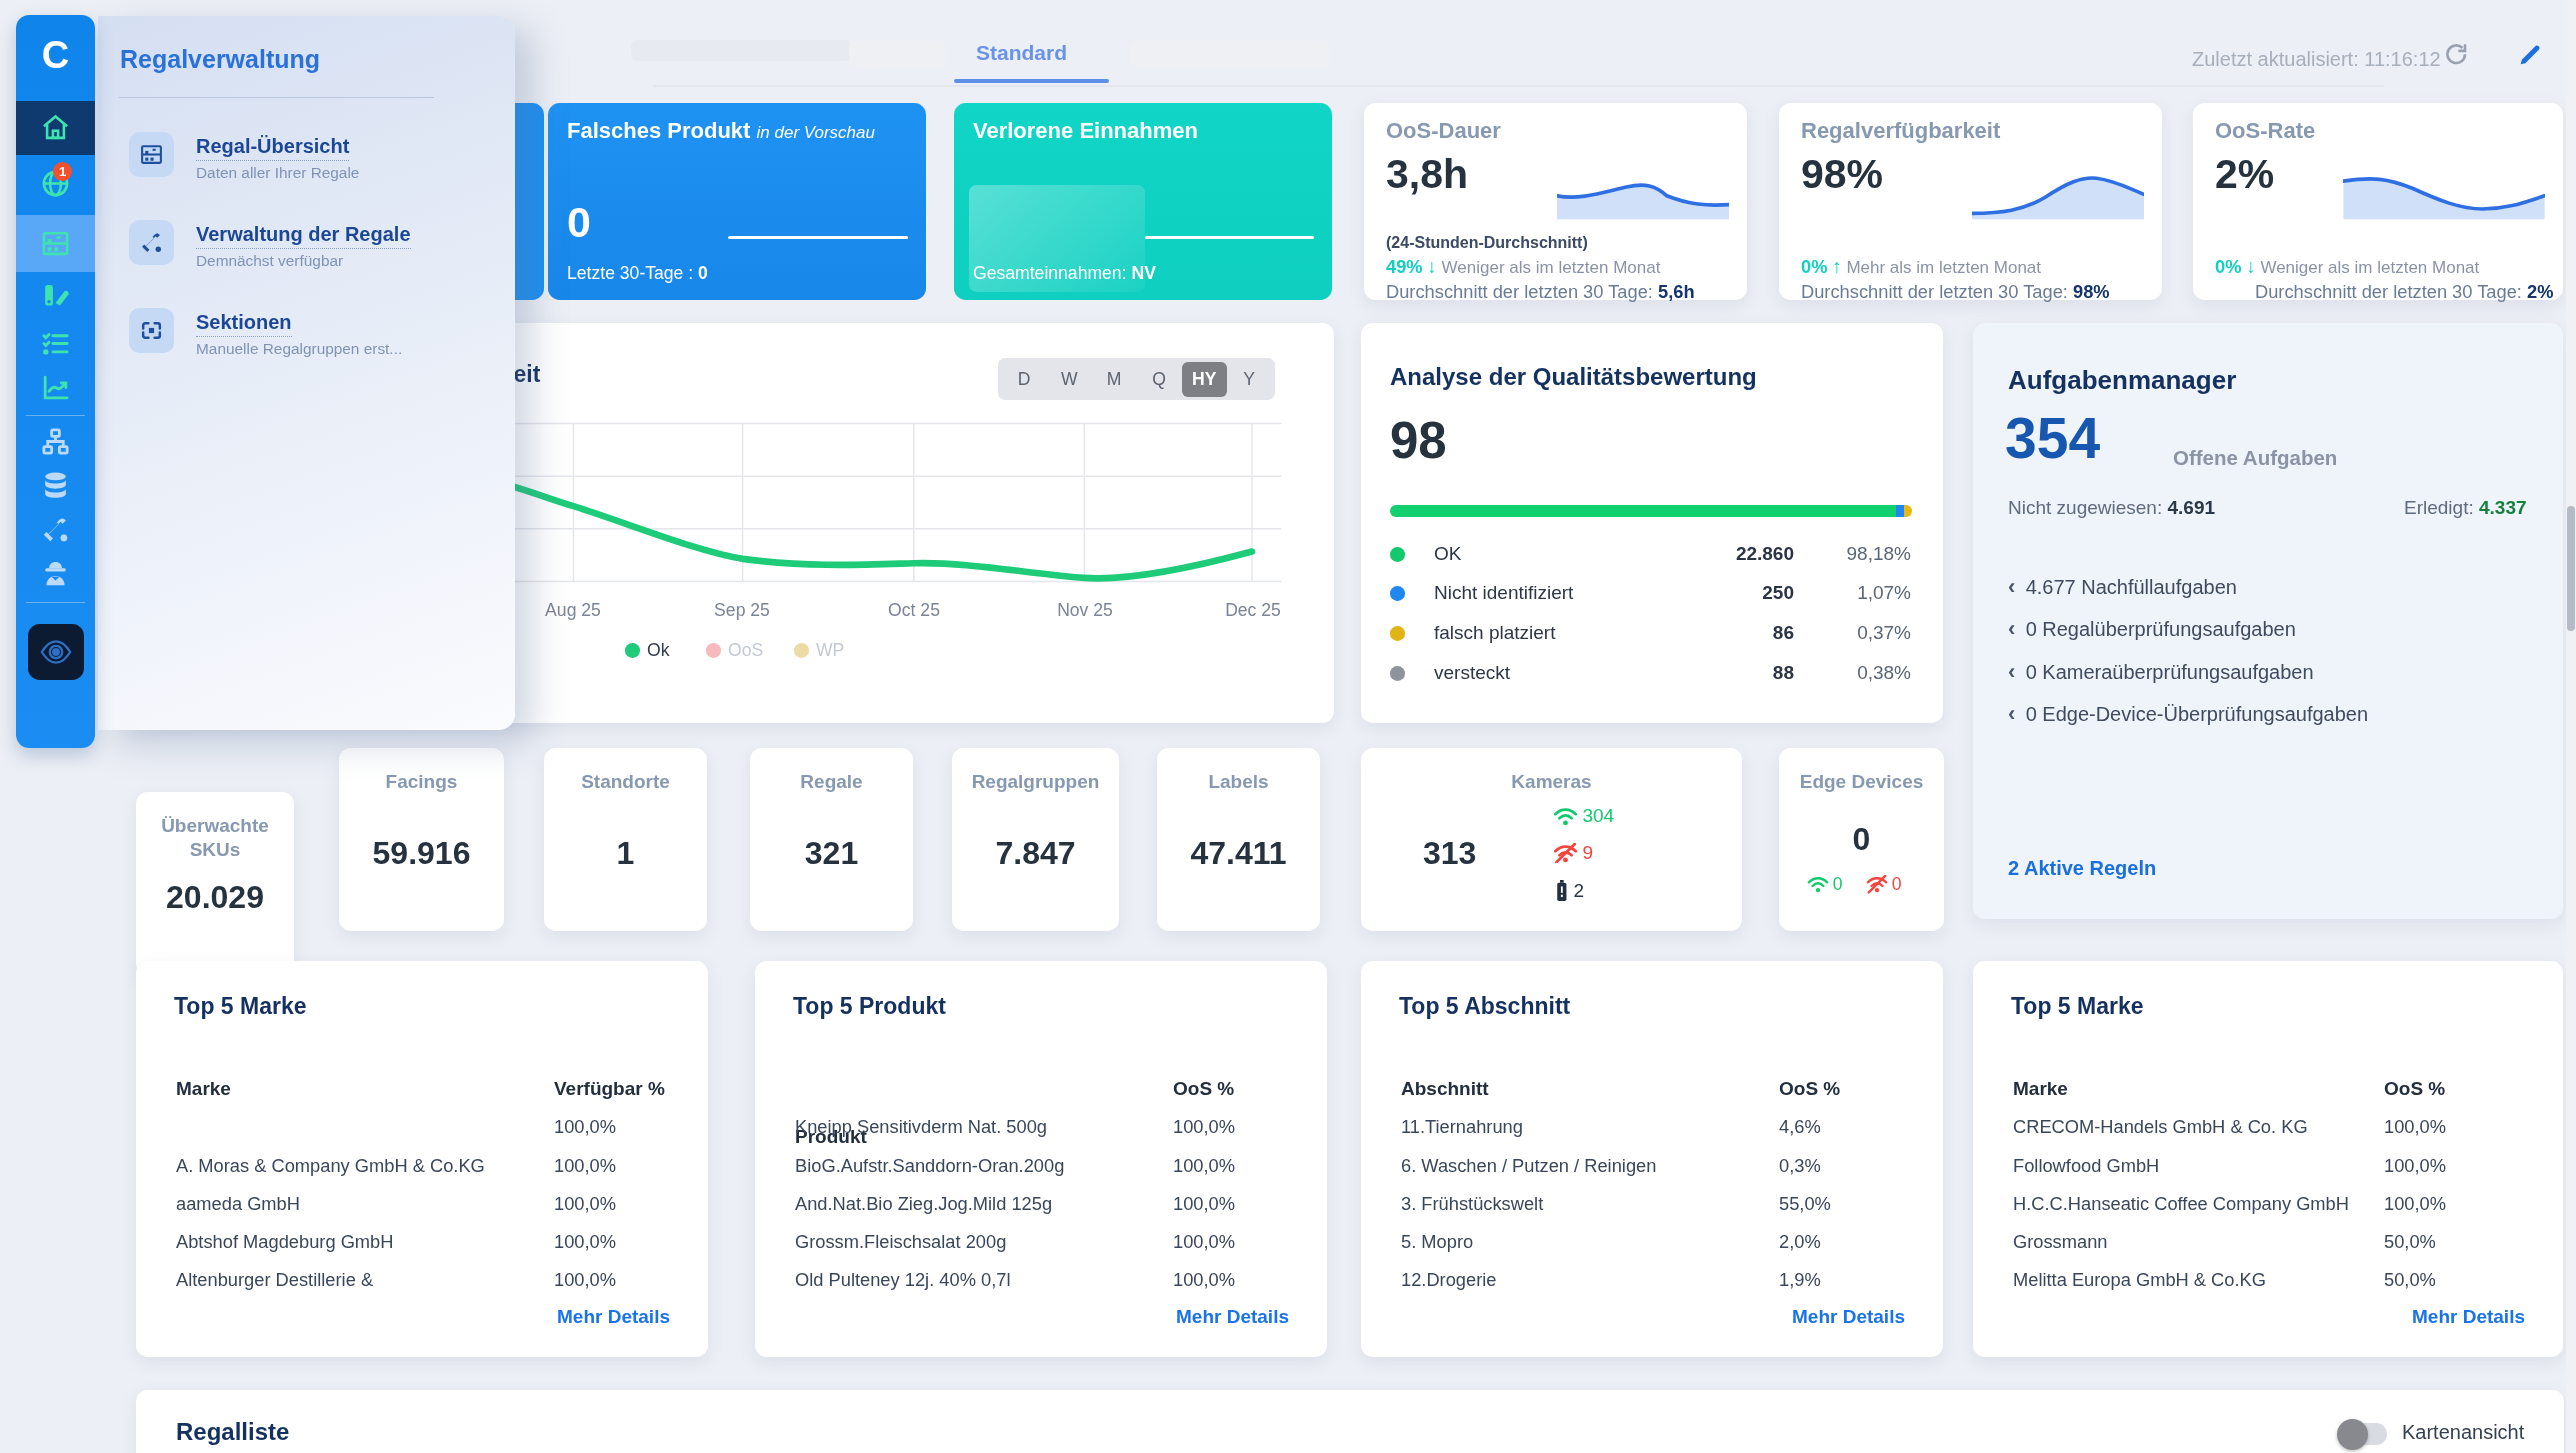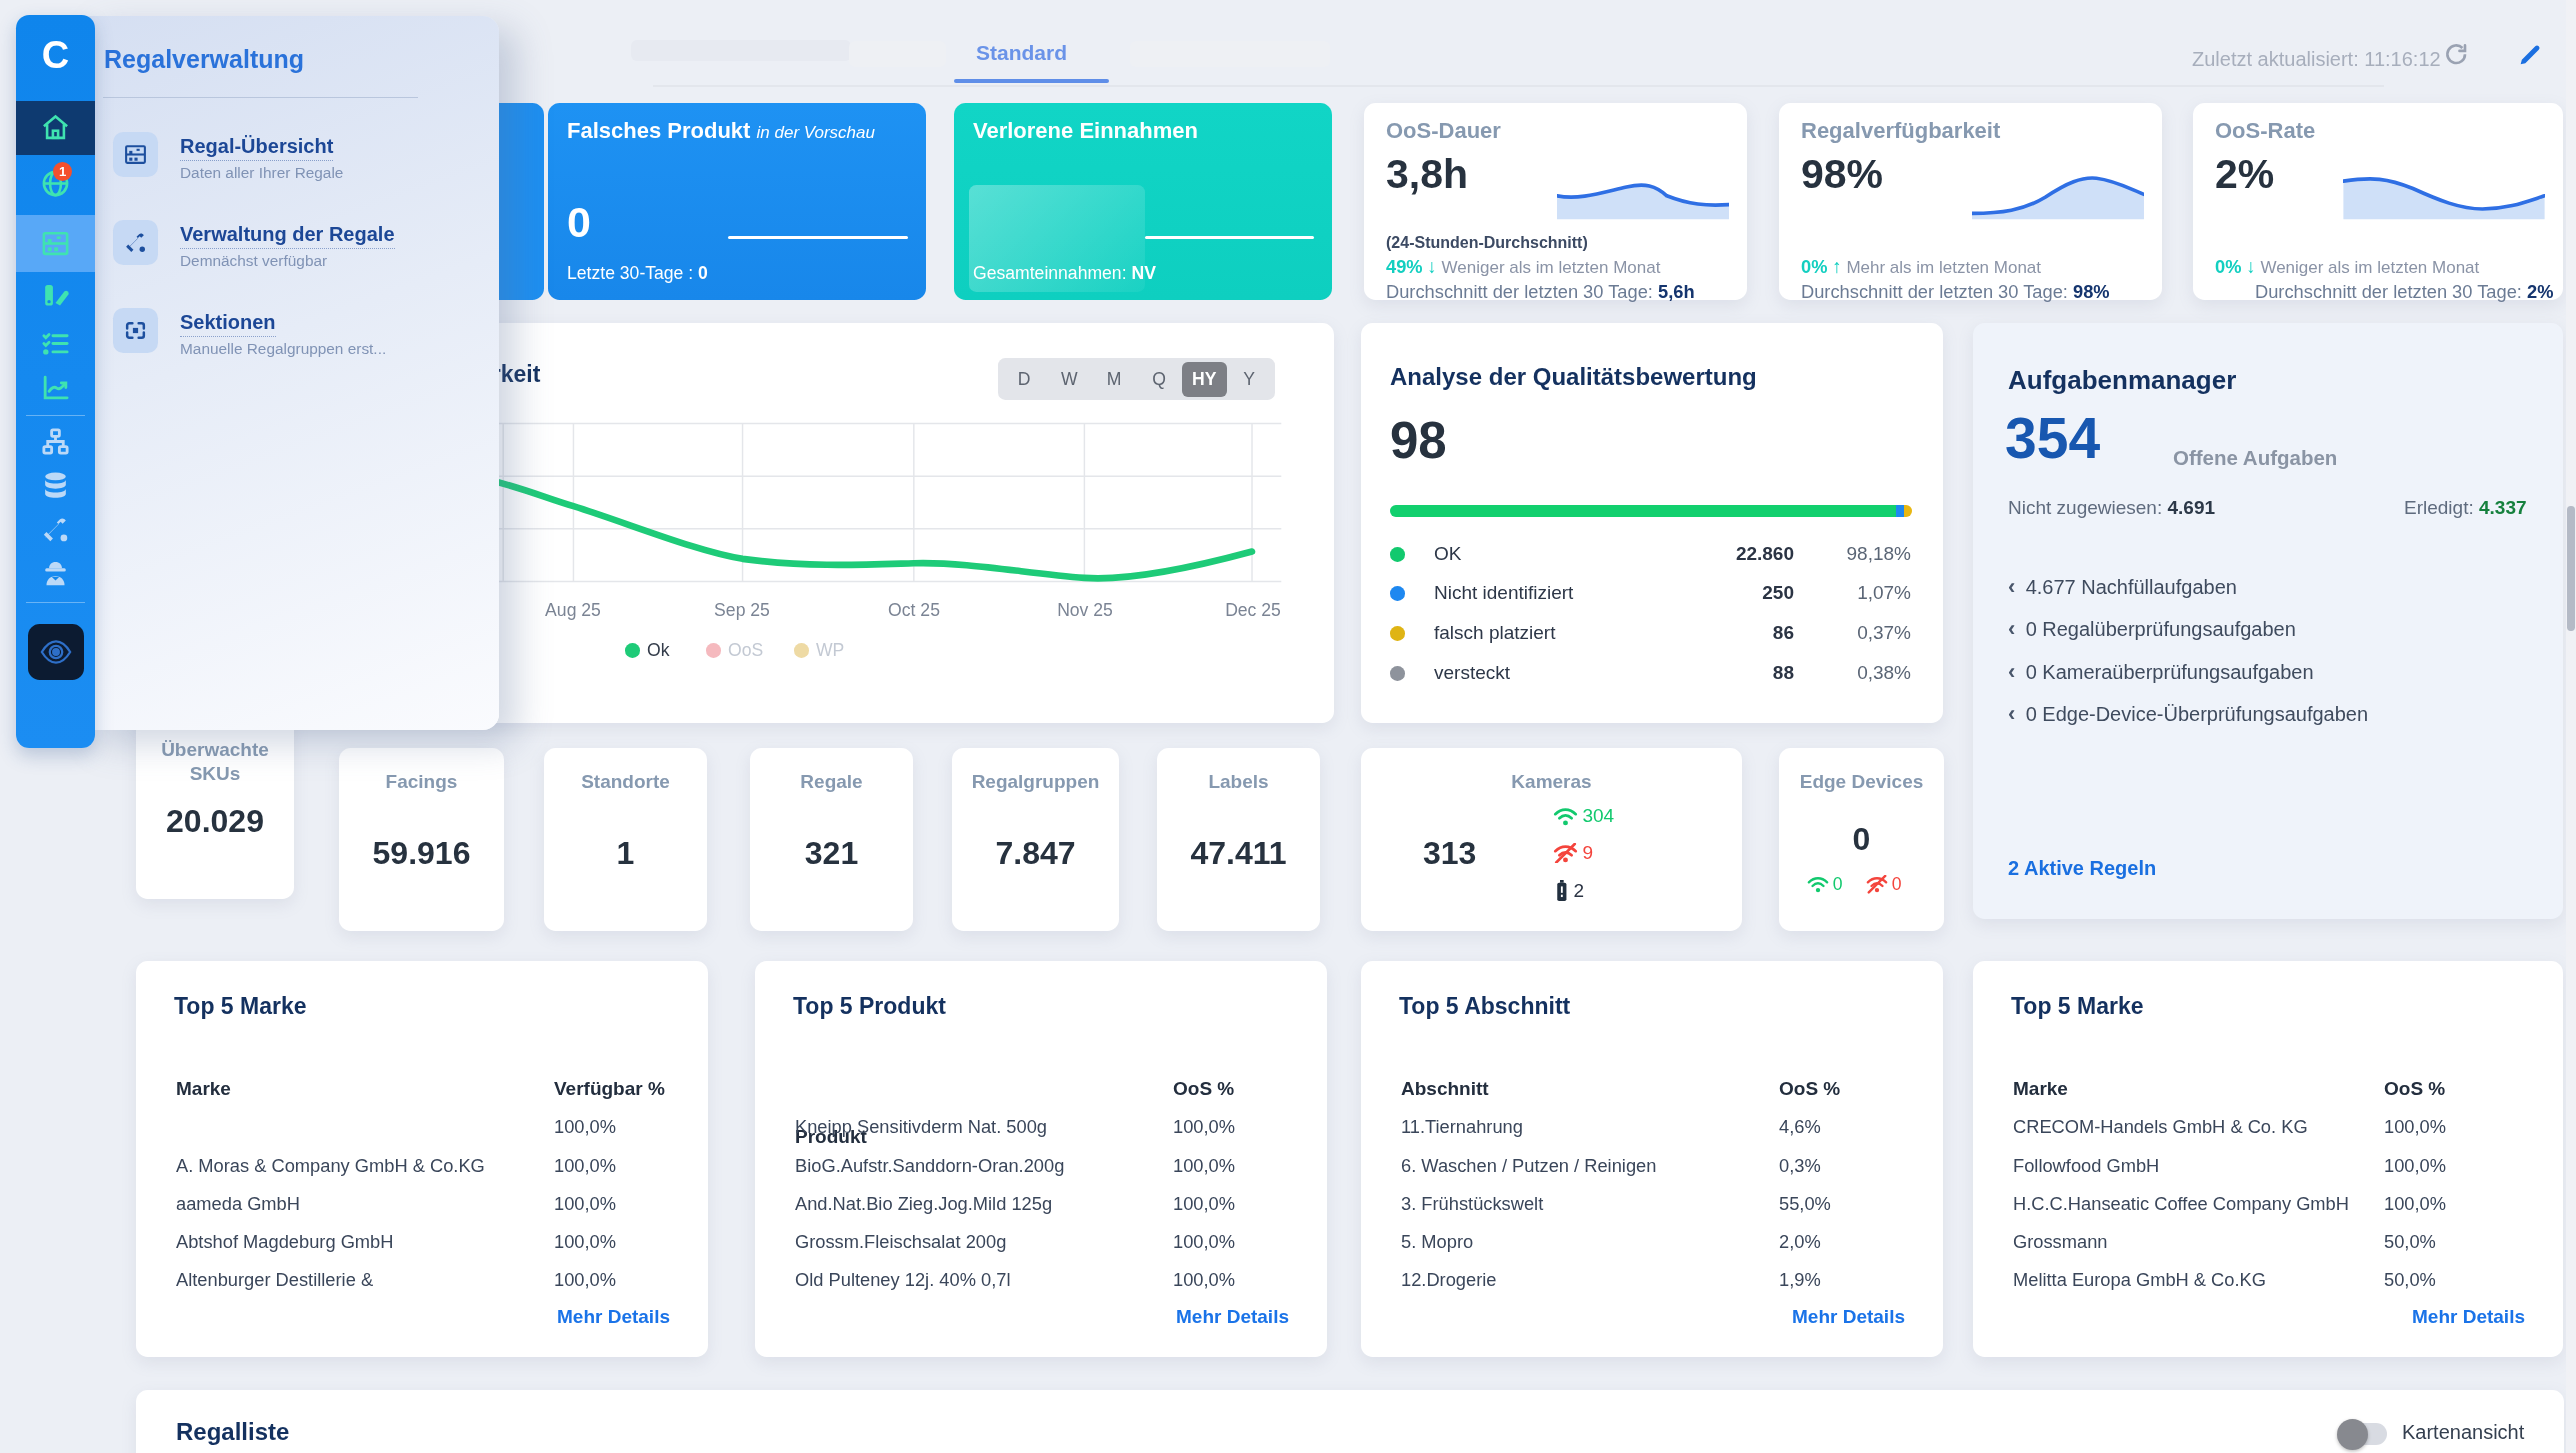--- a/index.html
+++ b/index.html
@@ -19,21 +19,21 @@
   .teal { color:#3fe3b0; }
   .pale { color:#bcd9f7; }
   .side-divider { position:absolute; left:10.3px; width:59px; height:0.7px; background:rgba(255,255,255,.35); }
   .logo-c { position:absolute; top:19px; left:0; width:79px; text-align:center; color:#fff; font-size:38px; font-weight:bold; }
   .badge-red { position:absolute; top:-5.9px; left:13.2px; background:#f4502e; color:#fff; font-size:13.2px; font-weight:bold;
                width:19px; height:19px; border-radius:9.5px; display:flex; align-items:center; justify-content:center; }
   .eye-btn { position:absolute; left:11.7px; top:609px; width:56px; height:56px; border-radius:11.7px; background:#0c1b31;
              display:flex; align-items:center; justify-content:center; }
 
   
-  .flyout { position:absolute; left:82px; top:16px; width:417px; height:714px; z-index:50;
+  .flyout { position:absolute; left:98px; top:16px; width:417px; height:714px; z-index:50;
             background:linear-gradient(160deg,#d5dff2 0%,#e6ecf7 45%,#fafbfe 100%);
             border-radius:0 16px 16px 0; box-shadow:17.6px 13.2px 35px rgba(90,110,150,.28); }
   .flyout-title { position:absolute; left:22px; top:29px; font-size:25px; font-weight:bold; color:#2a72da; }
   .flyout-divider { position:absolute; left:20.5px; top:81px; width:315px; height:0.7px; background:#b9c6dd; }
   .fly-item { position:absolute; left:22px; width:367px; height:59px; cursor:pointer; }
   .fly-chip { position:absolute; left:8.8px; top:0; width:45px; height:45px; border-radius:10.3px; background:#c6d9f4;
               display:flex; align-items:center; justify-content:center; color:#1d4f9e; }
   .fly-chip svg { width:25px; height:25px; }
   .fly-name { position:absolute; left:76px; top:2.9px; font-size:20px; font-weight:bold; color:#1c4796;
               border-bottom:1.5px dotted rgba(28,71,150,.45); padding-bottom:2.2px; }
@@ -276,21 +276,21 @@
   <b style="color:#2c3848;">4.691</b></div>
 <div class="abs" style="left:2404px; top:497px; font-size:19px; color:#5f6b7e;">
   <span>Erledigt:</span>
   <b style="color:#15803d;">4.337</b></div>
 <div class="task-item" style="top:574px;"><span class="chev">‹</span><span>4.677 Nachfüllaufgaben</span></div>
 <div class="task-item" style="top:616px;"><span class="chev">‹</span><span>0 Regalüberprüfungsaufgaben</span></div>
 <div class="task-item" style="top:659px;"><span class="chev">‹</span><span>0 Kameraüberprüfungsaufgaben</span></div>
 <div class="task-item" style="top:701px;"><span class="chev">‹</span><span>0 Edge-Device-Überprüfungsaufgaben</span></div>
 <div class="abs" style="left:2008px; top:857px; font-size:20px; font-weight:bold; color:#1a6fe0; cursor:pointer;">2 Aktive Regeln</div>
 
-<div class="card" style="left:136px; top:716px; width:158px; height:183px;padding-left:19px;">
+<div class="card" style="left:136px; top:792px; width:158px; height:183px;padding-left:19px;">
   <div class="stat-label muted-title">Überwachte SKUs</div>
   <div class="stat-value bignum">20.029</div>
   </div>
 <div class="card" style="left:339px; top:748px; width:165px; height:183px;">
   <div class="stat-label muted-title">Facings</div>
   <div class="stat-value bignum">59.916</div>
   </div>
 <div class="card" style="left:544px; top:748px; width:163px; height:183px;">
   <div class="stat-label muted-title">Standorte</div>
   <div class="stat-value bignum">1</div>

